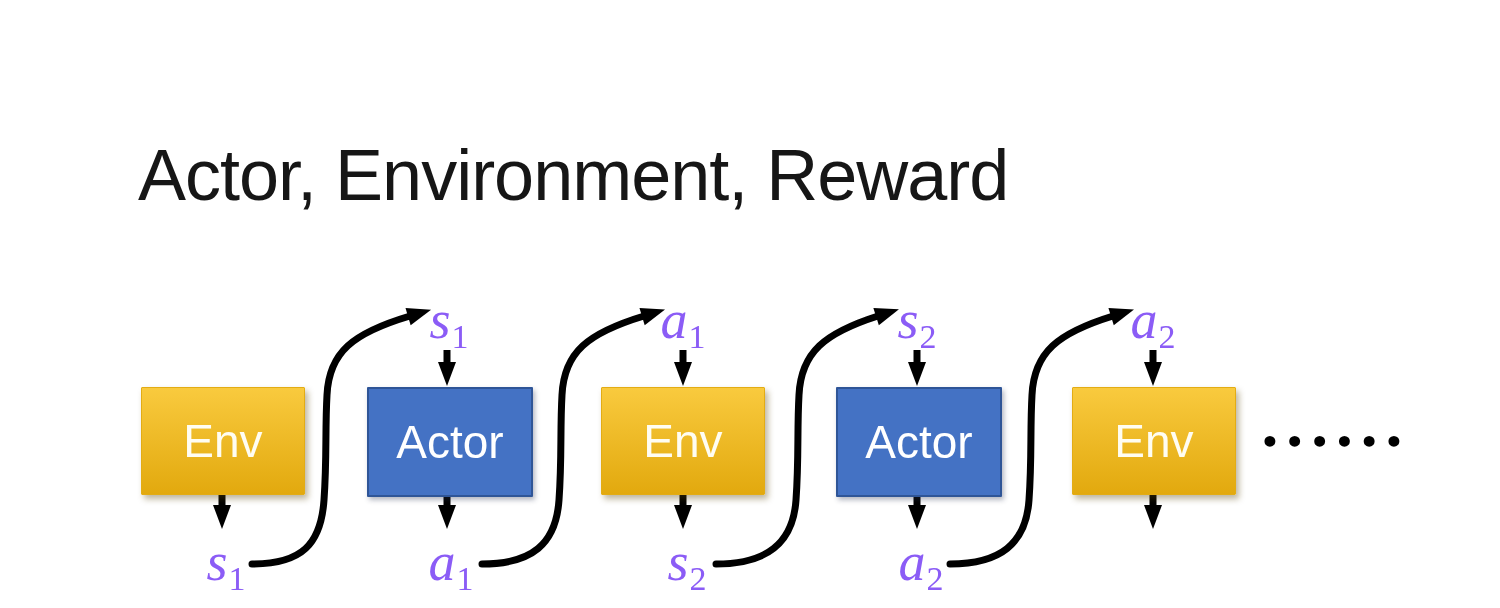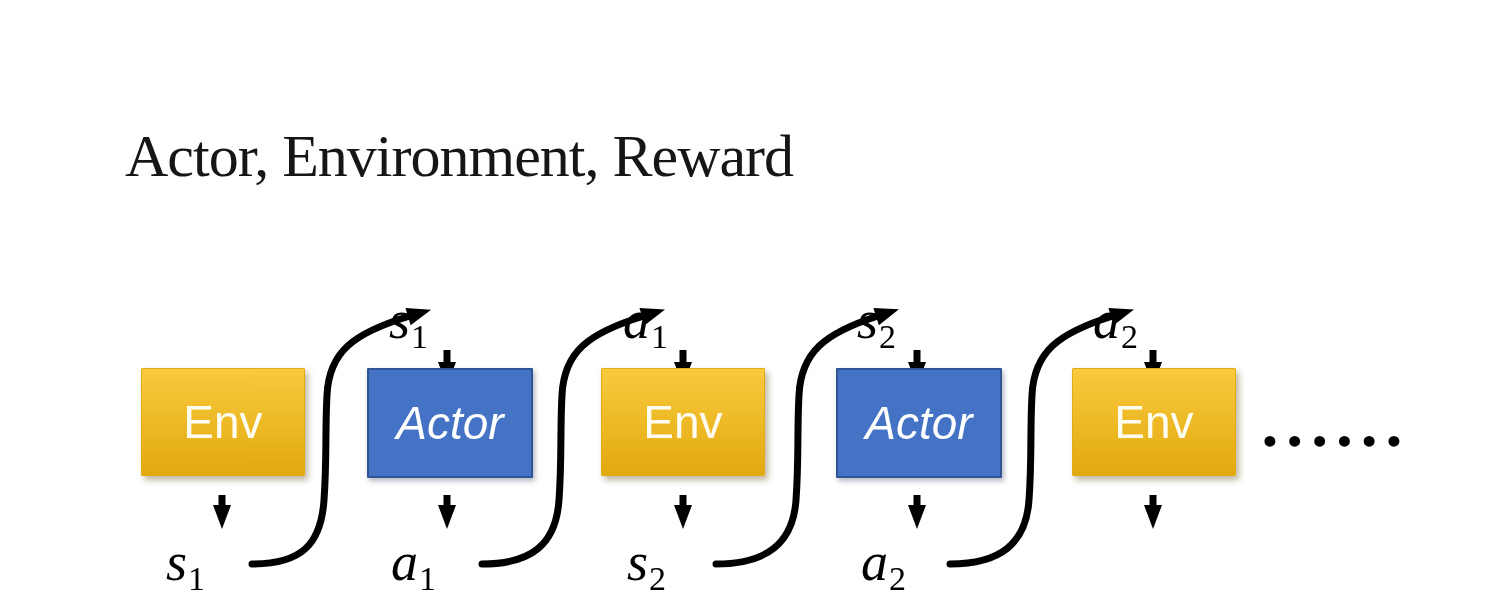--- a/index.html
+++ b/index.html
@@ -12,49 +12,48 @@
     --bg: #FFFFFF;
     --title_color: #161616;
   }
   html,body { margin:0; padding:0; background:var(--bg); }
   .slide {
     position:relative; width:1500px; height:608px;
     background:var(--bg); overflow:hidden;
     font-family:"Liberation Sans", sans-serif;
   }
   .title {
-    position:absolute; left:122px; top:122px; margin:3px;
-    font-size:60px; font-weight:300; letter-spacing:-1px;
+    position:absolute; left:122px; top:122px; margin:16px;
+    font-size:72px; font-weight:300; letter-spacing:-1px;
     color:var(--title_color); white-space:nowrap;
-    font-family:Liberation Serif, serif; line-height:1.05;
+    font-family:Liberation Sans, sans-serif; line-height:1.05;
   }
   .diagram { position:absolute; left:0; top:0; width:1500px; height:608px; }
   .arrows { position:absolute; left:0; top:0; width:1500px; height:608px; pointer-events:none; }
   .box {
-    position:absolute; top:368px; width:162px; height:106px;
+    position:absolute; top:387px; width:162px; height:106px;
     display:flex; align-items:center; justify-content:center;
     font-size:46px; font-weight:400; color:var(--box_text);
     box-shadow:3px 4px 6px rgba(90,70,10,0.40);
     border-radius:1px;
     text-align:center;
   }
   .box.env {
     background:linear-gradient(180deg, var(--env_top) 0%, var(--env_bottom) 100%);
     color:#FFFDF2;
     border:1px solid #E3AC14;
   }
   .box.actor {
     background:var(--actor_fill);
     border:2px solid var(--actor_border);
     box-shadow:2px 3px 5px rgba(40,50,80,0.35);
-    font-style:italic;
   }
   .mlabel {
-    position:absolute; width:120px; text-align:left; white-space:nowrap;
-    color:#000000; line-height:1;
+    position:absolute; width:120px; text-align:center; white-space:nowrap;
+    color:#8b5cf6; line-height:1;
   }
   .mlabel .base {
     font-family:"Liberation Serif", serif; font-style:italic; font-size:54px;
   }
   .mlabel .sub {
     font-family:"Liberation Serif", serif; font-style:normal; font-size:34px;
     vertical-align:-0.28em; margin-left:1px;
   }
   .mlabel.top { top:293px; }
   .mlabel.bottom { top:535px; }

